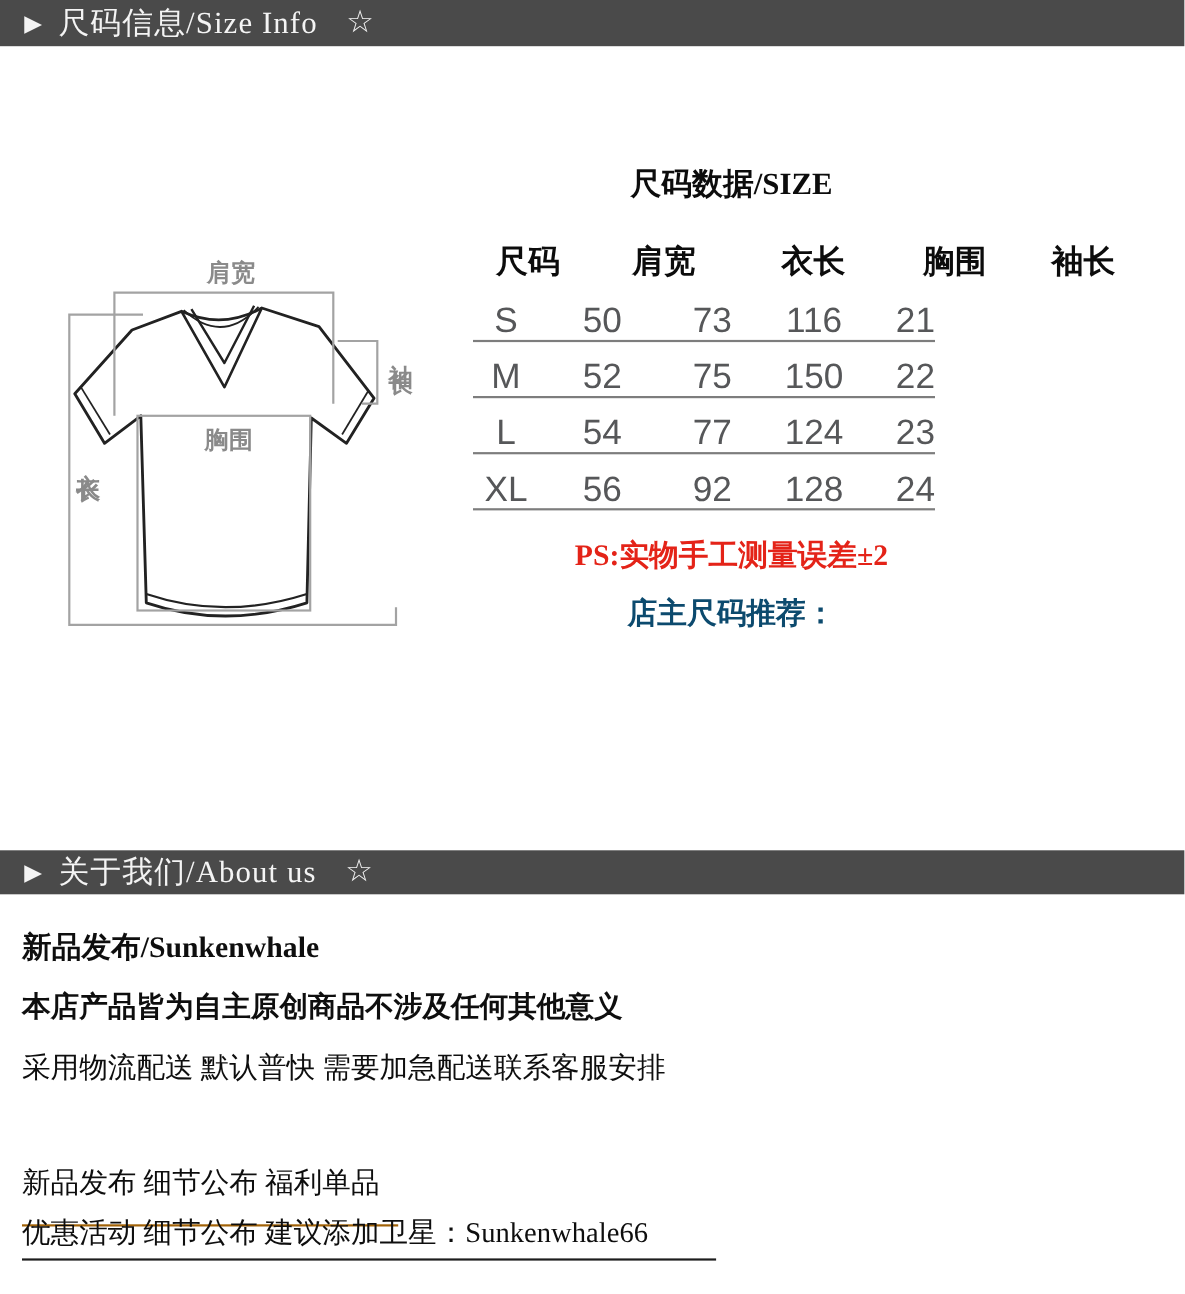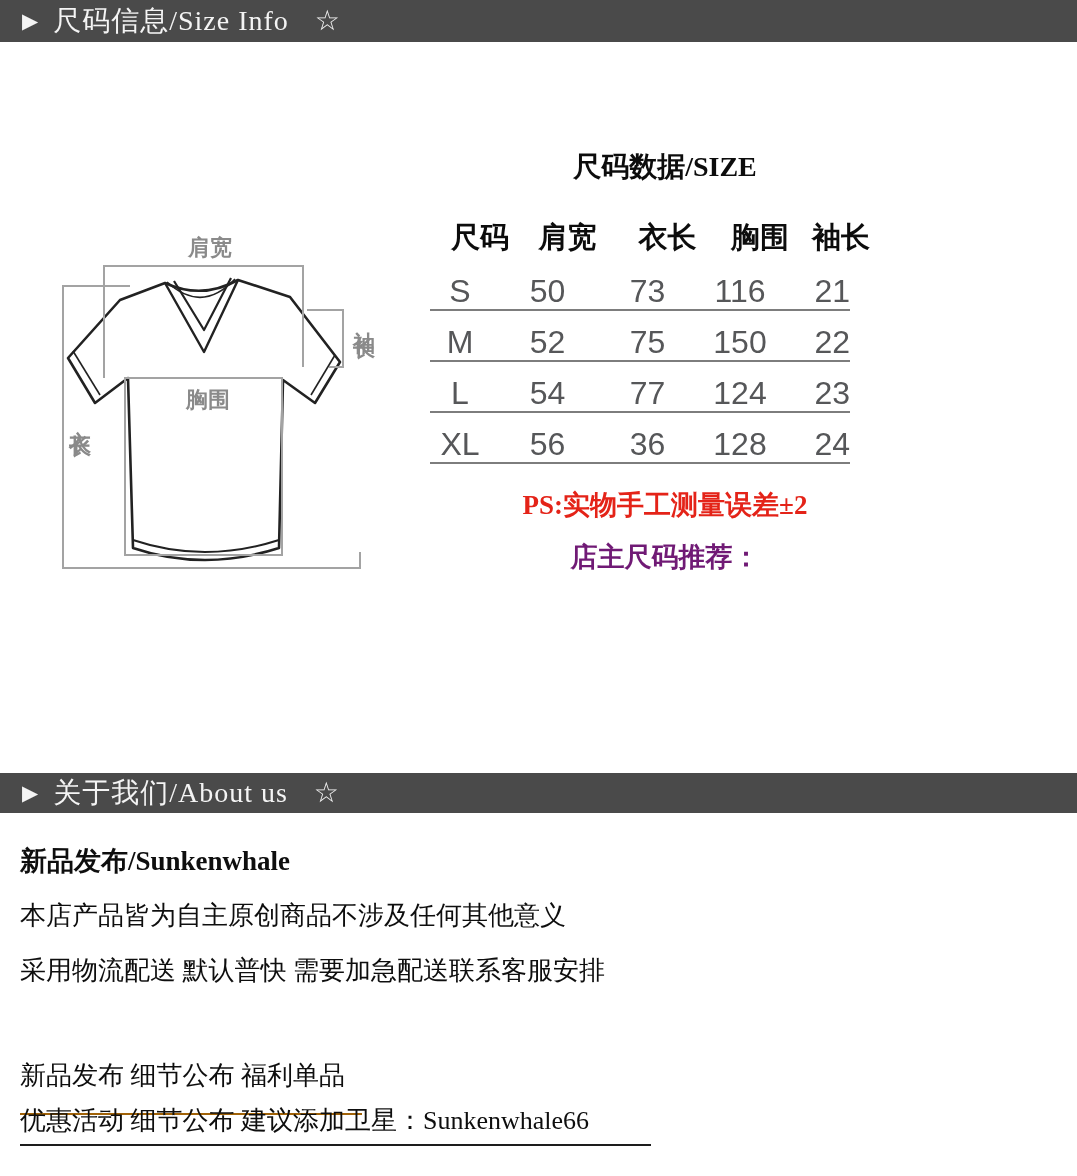--- a/index.html
+++ b/index.html
@@ -17,21 +17,21 @@
   .section-bar .star{font-size:28px;margin-left:26px;line-height:1;}
   #bar-size{top:0;}
   #bar-about{top:773px;height:40px;}
   #size-panel{position:absolute;left:430px;top:0;width:470px;height:700px;}
   .size-title{
     position:absolute;top:148px;left:0;width:100%;text-align:center;
     font-size:28px;font-weight:bold;color:#0c0c0c;
   }
   .size-grid{
     display:grid;grid-template-columns:60px 115px 85px 100px 60px;
-    margin-left:20px;width:420px;
+    margin-left:20px;width:420px;gap:36px;
   }
   #size-header{position:absolute;top:218px;}
   #size-header .hcell{
     text-align:center;font-size:29px;font-weight:bold;color:#0c0c0c;
   }
   #size-header .hcell:last-child{text-align:right;}
   #size-rows{position:absolute;top:260px;}
   .size-row{
     display:grid;grid-template-columns:60px 115px 85px 100px 60px;
     height:51px;align-items:end;border-bottom:2px solid #7d7d7d;
@@ -42,21 +42,21 @@
     font-size:32px;color:#565759;line-height:1.0;
   }
   .size-row .cell.size-name{text-align:center;}
   .size-row .cell:last-child{text-align:right;}
   .note-ps{
     position:absolute;top:487px;width:100%;text-align:center;
     font-size:27px;font-weight:bold;color:#e42318;
   }
   .note-rec{
     position:absolute;top:539px;width:100%;text-align:center;
-    font-size:27px;font-weight:bold;color:#701a75;
+    font-size:27px;font-weight:bold;color:#0c4a6e;
   }
   .note-fit{
     position:absolute;top:591px;width:100%;text-align:center;
     font-family:"Liberation Sans","DejaVu Sans",sans-serif;
     font-size:30px;color:#5a5b5d;
   }
   
   #diagram{position:absolute;left:55px;top:230px;width:340px;height:345px;}
   #diagram svg{position:absolute;left:0;top:0;}
   .diag-label{
@@ -66,21 +66,21 @@
   .diag-label.vertical{writing-mode:vertical-rl;letter-spacing:5px;}
   #label-shoulder{left:125px;top:6px;width:60px;text-align:center;}
   #label-chest{left:123px;top:158px;width:60px;text-align:center;}
   #label-sleeve{left:298px;top:84px;}
   #label-length{left:14px;top:182px;}
   
   .about-line{
     position:absolute;left:20px;font-size:26px;color:#0e0e0e;white-space:pre;
   }
   #about-heading{top:843px;font-weight:bold;font-size:27px;}
-  #about-l1{top:898px;}
+  #about-l1{top:898px;font-weight:bold;}
   #about-l2{top:953px;}
   #about-l3{top:1008px;}
   #about-l4{top:1058px;border-bottom:2px solid #a16207;padding:0 17px 20px 0;}
   #about-l5{top:1103px;border-bottom:2px solid #1d1d1d;padding:0 62px 6px 0;}
 </style>
 </head>
 <body>
 
 <div id="page">
 
@@ -150,21 +150,21 @@
       <div class="size-row">
         <div class="cell size-name">L</div>
         <div class="cell">54</div>
         <div class="cell">77</div>
         <div class="cell">124</div>
         <div class="cell">23</div>
       </div>
       <div class="size-row">
         <div class="cell size-name">XL</div>
         <div class="cell">56</div>
-        <div class="cell">36</div>
+        <div class="cell">92</div>
         <div class="cell">128</div>
         <div class="cell">24</div>
       </div>
     </div>
 
     <div class="note-ps">PS:实物手工测量误差±2</div>
     <div class="note-rec">店主尺码推荐：</div>
   </div>
 
   <div class="section-bar" id="bar-about">

